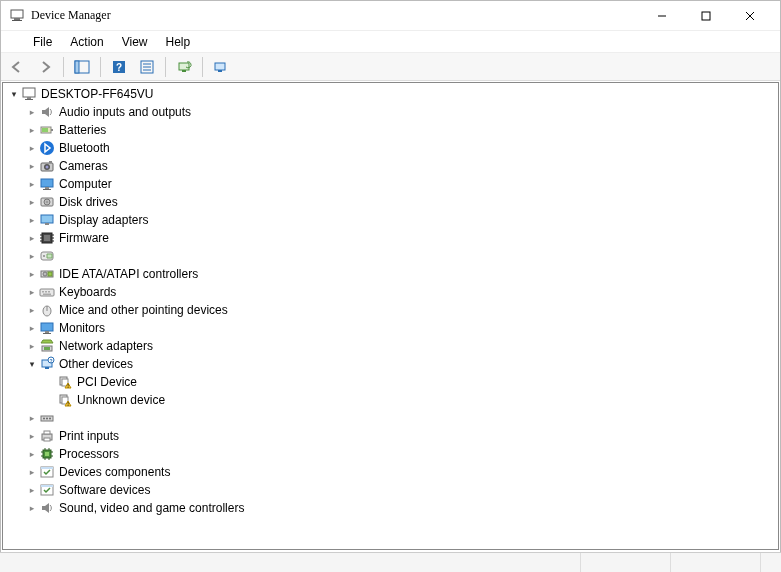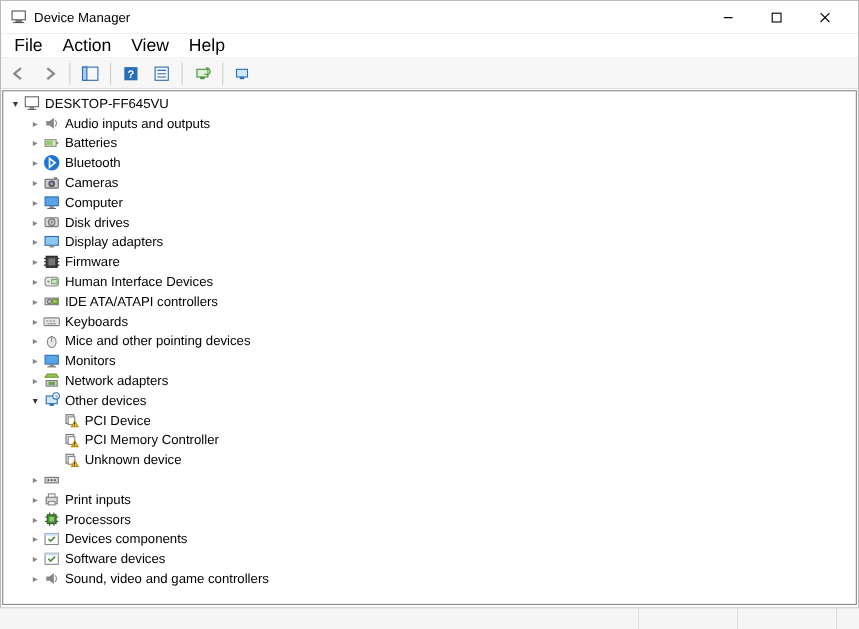--- a/index.html
+++ b/index.html
@@ -22,36 +22,37 @@
     padding: 0 8px;
     border-bottom: 1px solid #eee;
   }
   .titlebar .app-icon {
     width: 16px; height: 16px;
     margin-right: 6px;
   }
   .titlebar .title {
     flex: 1;
     font-size: 12px;
+    font-family: Liberation Serif, serif;
   }
   .winbtns { display:flex; gap: 0; }
   .winbtn {
     width: 44px; height: 28px;
     display:flex; align-items:center; justify-content:center;
     font-family: "Segoe UI Symbol", sans-serif;
     font-size: 10px;
   }
   .menubar {
     height: 22px;
     display:flex;
     align-items:center;
-    padding: 0 4px;
+    padding: 0 24px;
     gap: 2px;
     border-bottom: 1px solid #eee;
-    font-size: 16px;
+    font-size: 12px;
   }
   .menuitem { padding: 2px 8px; }
   .toolbar {
     height: 28px;
     display:flex;
     align-items:center;
     padding: 2px 4px;
     gap: 4px;
     background: #f7f7f7;
     border-bottom: 1px solid #ddd;
@@ -300,21 +301,20 @@
             </div>
           </div>
           <div class="node">
             <div class="row">
               <span class="expander" style="color:#888">▸</span>
               <span class="icon-slot">
                 <svg width="16" height="16" viewBox="0 0 16 16">
                   <use href="#ic-hid"></use>
                 </svg>
               </span>
-              <span>Human Interface Devices</span>
             </div>
           </div>
           <div class="node">
             <div class="row">
               <span class="expander" style="color:#888">▸</span>
               <span class="icon-slot">
                 <svg width="16" height="16" viewBox="0 0 16 16">
                   <use href="#ic-ide"></use>
                 </svg>
               </span>
@@ -377,29 +377,20 @@
             </div>
             <div class="children">
               <div class="row">
                 <span class="expander"></span>
                 <span class="icon-slot">
                   <svg width="16" height="16" viewBox="0 0 16 16">
                     <use href="#ic-warning"></use>
                   </svg>
                 </span>
                 <span>PCI Device</span>
-              </div>
-              <div class="row">
-                <span class="expander"></span>
-                <span class="icon-slot">
-                  <svg width="16" height="16" viewBox="0 0 16 16">
-                    <use href="#ic-warning"></use>
-                  </svg>
-                </span>
-                <span>PCI Memory Controller</span>
               </div>
               <div class="row">
                 <span class="expander"></span>
                 <span class="icon-slot">
                   <svg width="16" height="16" viewBox="0 0 16 16">
                     <use href="#ic-warning"></use>
                   </svg>
                 </span>
                 <span>Unknown device</span>
               </div>

